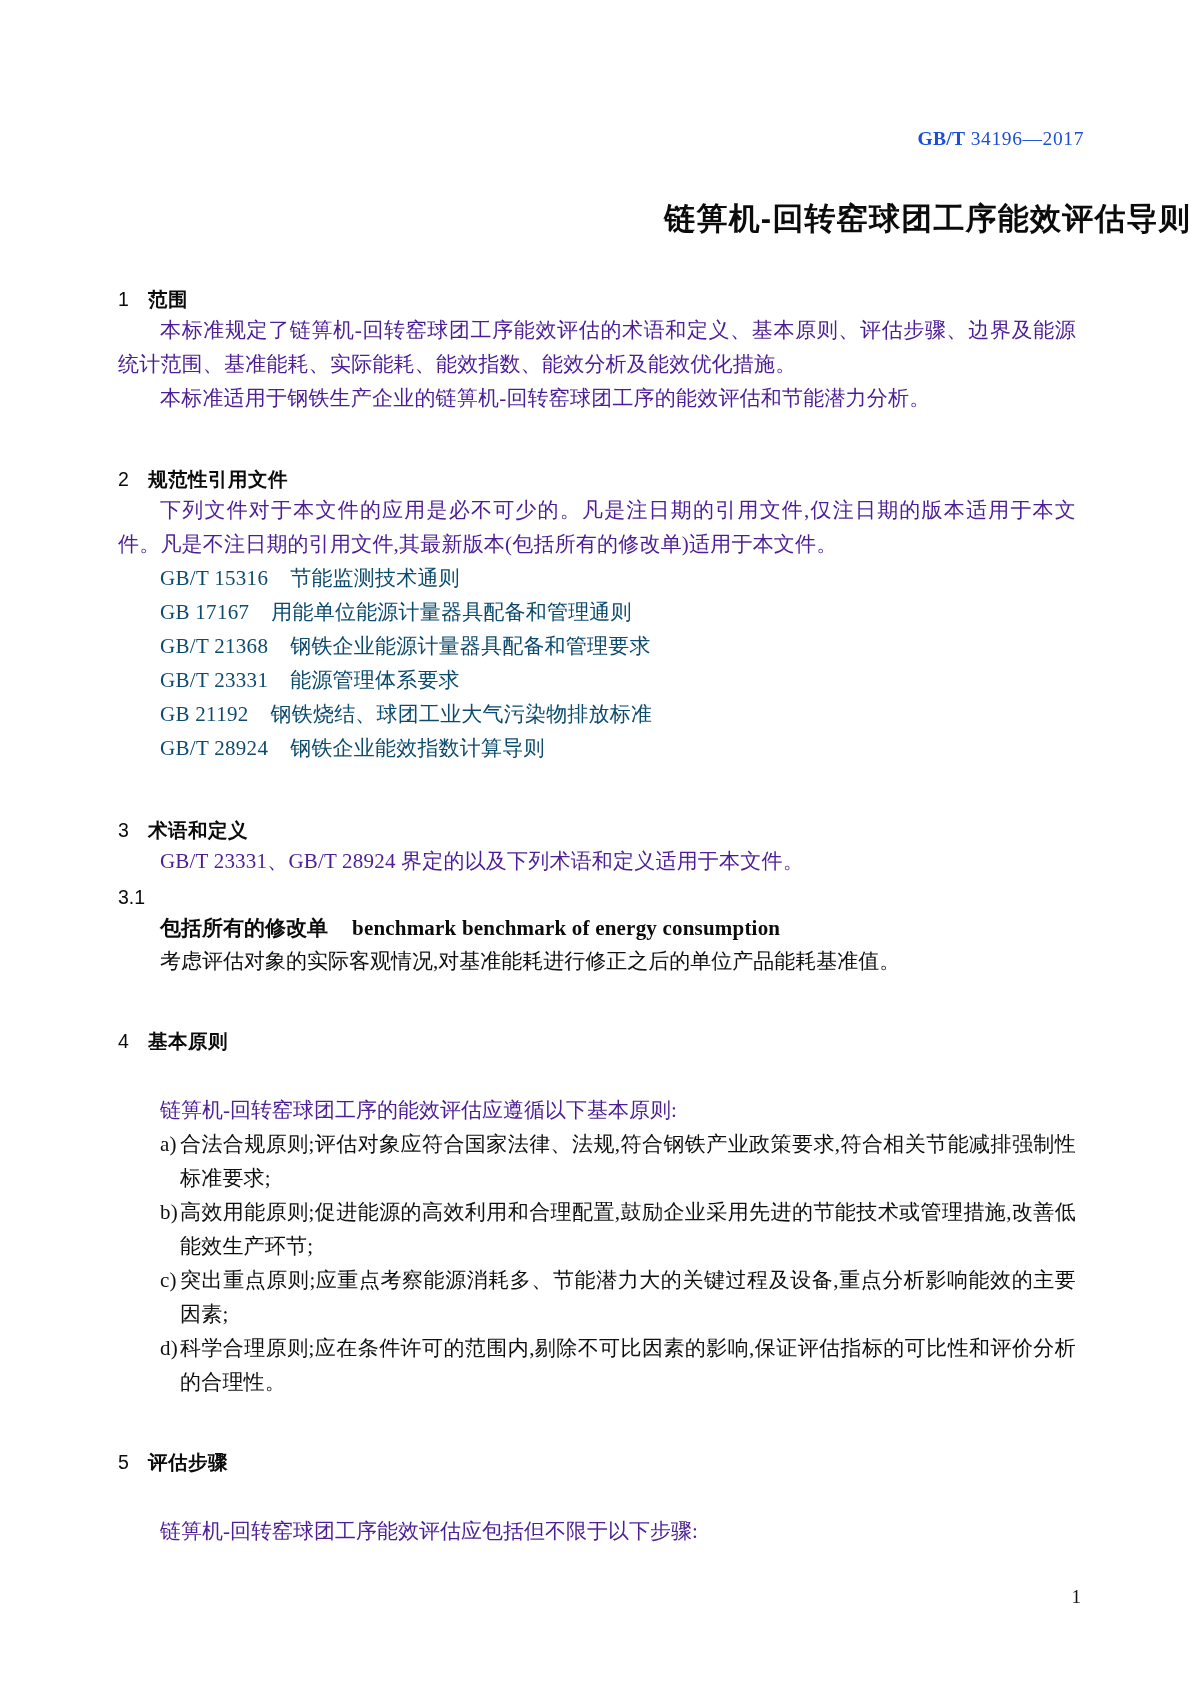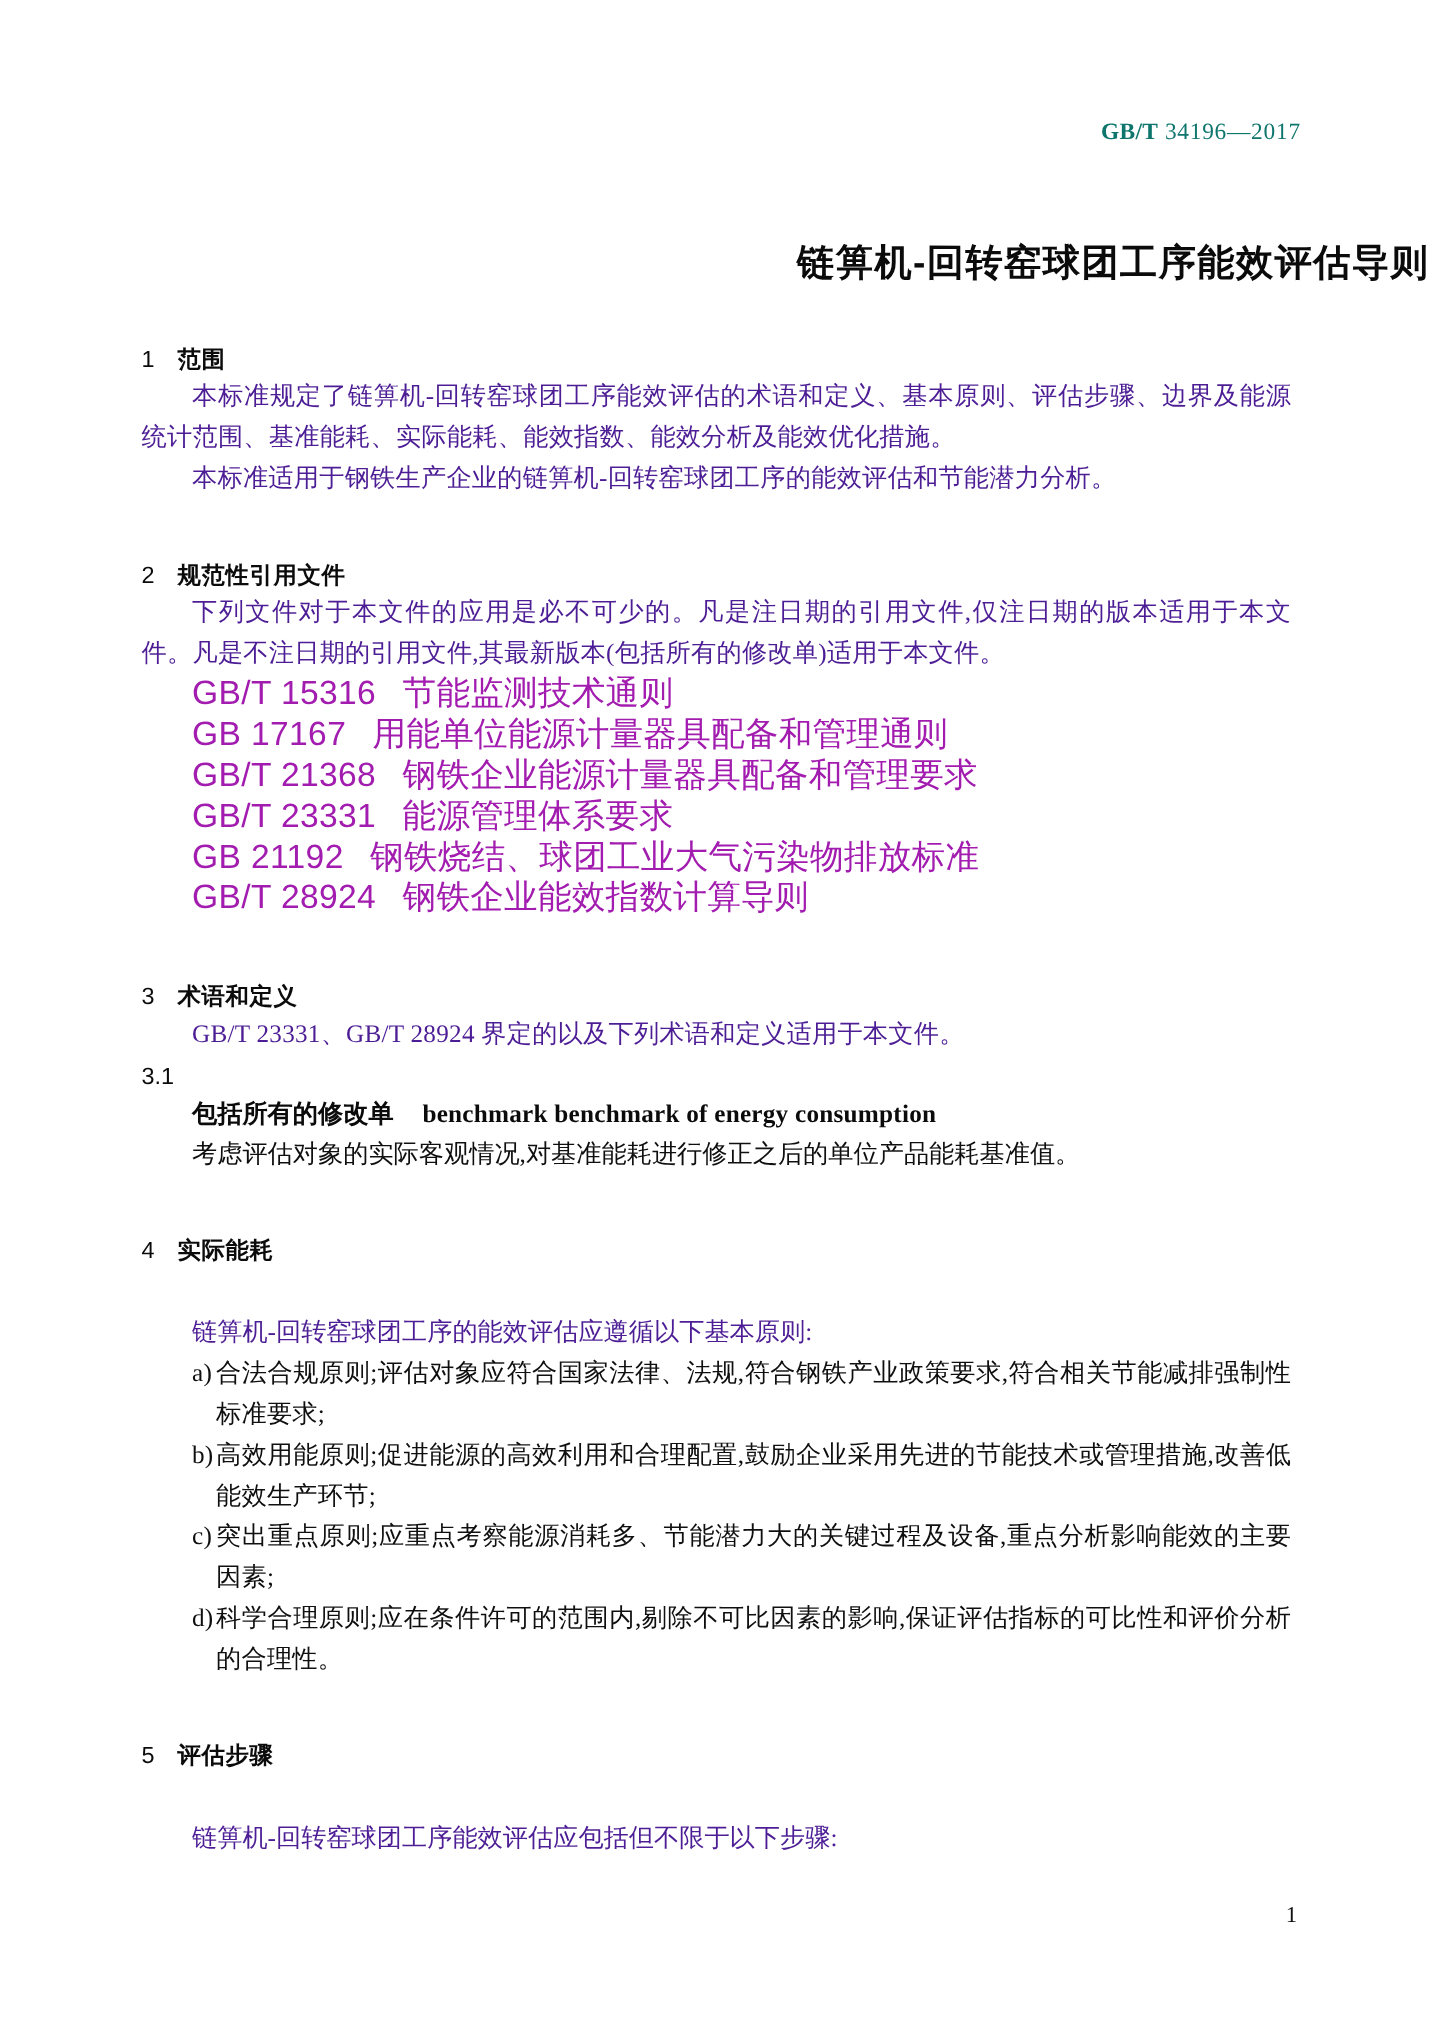--- a/index.html
+++ b/index.html
@@ -13,26 +13,26 @@
     height: 1684px;
     background: #ffffff;
     margin: 0 auto;
     box-sizing: border-box;
     overflow: hidden;
   }
 
   
   .header {
     position: absolute;
-    top: 100px;
+    top: 128px;
     right: 107px;
     font-family: "Liberation Serif", "DejaVu Serif", serif;
     font-size: 19.5px;
     letter-spacing: 0.6px;
-    color: #0f766e;
+    color: #1d4ed8;
     white-space: nowrap;
   }
   .header .gbt {
     font-weight: bold;
     letter-spacing: 0.3px;
   }
 
   
   .doc-title {
     position: absolute;
@@ -91,24 +91,24 @@
   .p-indent { text-indent: 42px; }
   .gap-after-head { margin-top: 38px; }
 
   
   .ref-list {
     margin: 0;
     padding: 0;
     list-style: none;
   }
   .ref-item {
-    font-family: Liberation Sans, sans-serif;
-    font-size: 28px;
-    line-height: 34px;
-    color: #a21caf;
+    font-family: Liberation Serif, serif;
+    font-size: 21px;
+    line-height: 34px;
+    color: #0c4a6e;
     padding-left: 42px;
     white-space: nowrap;
   }
   .ref-item .ref-code {
     letter-spacing: 0.3px;
   }
   .ref-item .ref-name {
     padding-left: 22px;
     letter-spacing: 0.2px;
   }
@@ -242,21 +242,21 @@
     </div>
     <p class="para p-indent gap-after-head">GB/T 23331、GB/T 28924 界定的以及下列术语和定义适用于本文件。</p>
 
     <div class="term-no">3.1</div>
     <div class="term-line">
       <span>包括所有的修改单</span><span class="term-en">benchmark benchmark of energy consumption</span>
     </div>
     <div class="term-def">考虑评估对象的实际客观情况,对基准能耗进行修正之后的单位产品能耗基准值。</div>
 
     <div class="clause clause-4">
-      <span class="num">4</span><span>实际能耗</span>
+      <span class="num">4</span><span>基本原则</span>
     </div>
     <div class="lead-in gap-after-head">链箅机-回转窑球团工序的能效评估应遵循以下基本原则:</div>
 
     <ul class="alpha-list">
       <li class="alpha-item">
         <span class="marker">a)</span>
         <span class="alpha-text">合法合规原则;评估对象应符合国家法律、法规,符合钢铁产业政策要求,符合相关节能减排强制性标准要求;</span>
       </li>
       <li class="alpha-item">
         <span class="marker">b)</span>

